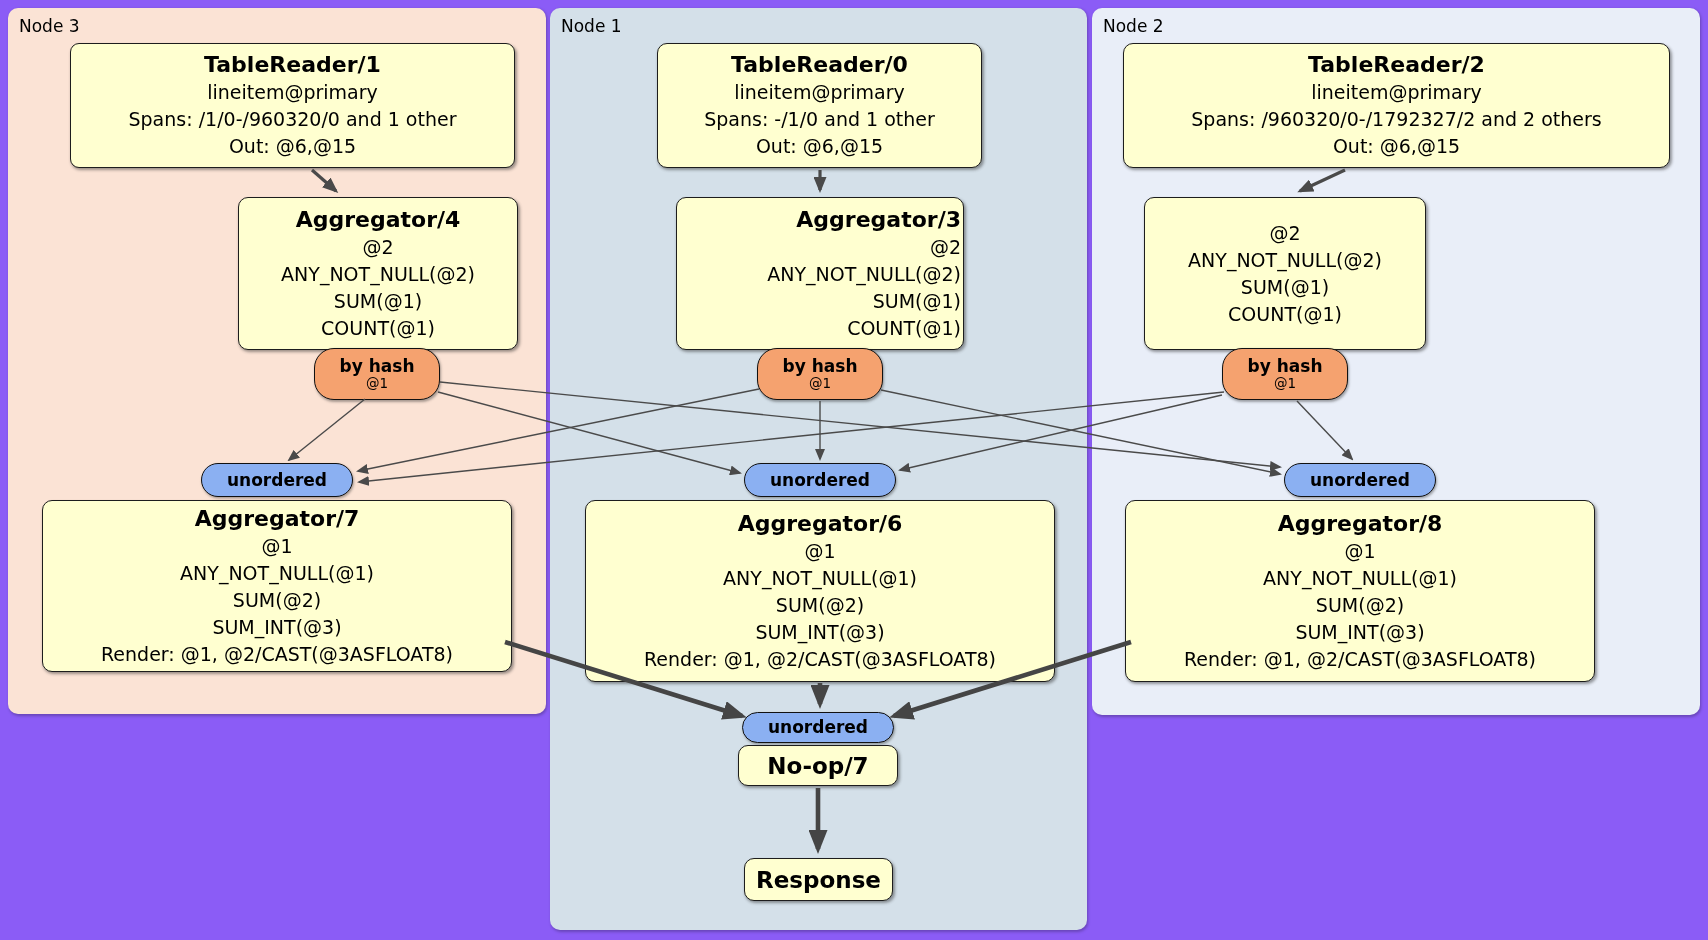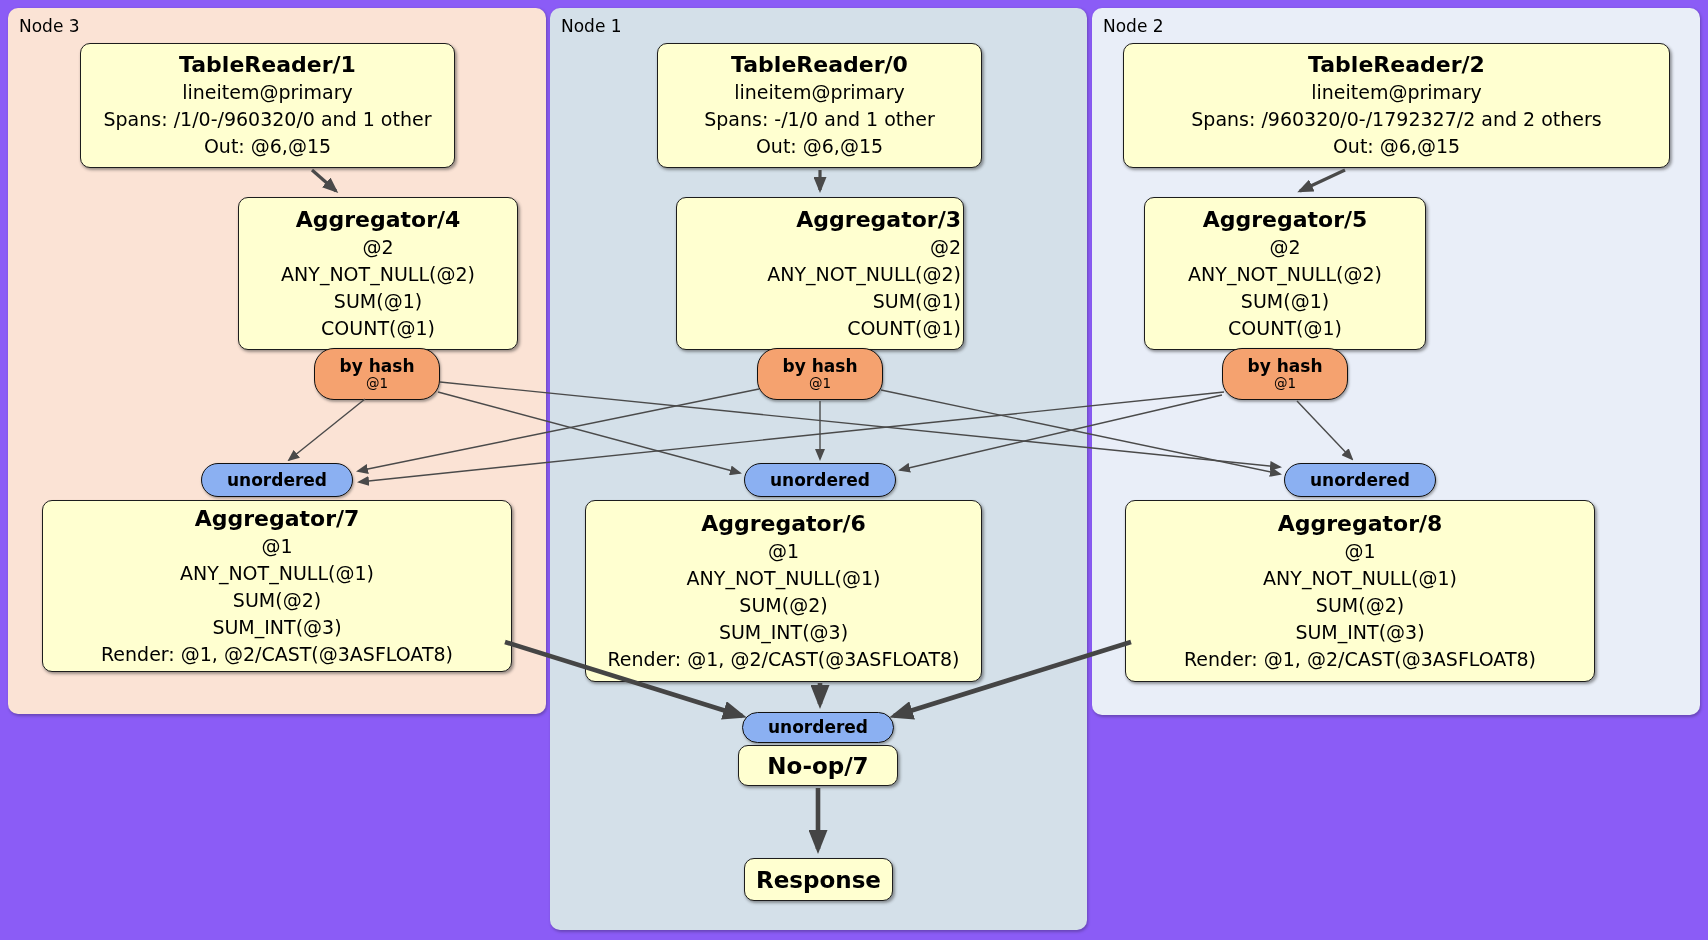--- a/index.html
+++ b/index.html
@@ -30,21 +30,21 @@
   <div class="region" style="left:8px;top:8px;width:538px;height:706px;background:#fbe3d5;">
     <div class="region-label">Node 3</div>
   </div>
   <div class="region" style="left:550px;top:8px;width:537px;height:922px;background:#d4e0e9;">
     <div class="region-label">Node 1</div>
   </div>
   <div class="region" style="left:1092px;top:8px;width:608px;height:707px;background:#e9eef8;">
     <div class="region-label">Node 2</div>
   </div>
 
-  <div class="box" style="left:80px;top:43px;width:375px;height:125px;">
+  <div class="box" style="left:70px;top:43px;width:445px;height:125px;border-radius:9px;">
     <div class="box-title">TableReader/1</div>
     <div class="box-line">lineitem@primary</div>
     <div class="box-line">Spans: /1/0-/960320/0 and 1 other</div>
     <div class="box-line">Out: @6,@15</div>
   </div>
   <div class="box" style="left:238px;top:197px;width:280px;height:153px;">
     <div class="box-title">Aggregator/4</div>
     <div class="box-line">@2</div>
     <div class="box-line">ANY_NOT_NULL(@2)</div>
     <div class="box-line">SUM(@1)</div>
@@ -65,37 +65,36 @@
     <div class="box-line">Spans: -/1/0 and 1 other</div>
     <div class="box-line">Out: @6,@15</div>
   </div>
   <div class="box" style="left:676px;top:197px;width:288px;height:153px;text-align:right;">
     <div class="box-title">Aggregator/3</div>
     <div class="box-line">@2</div>
     <div class="box-line">ANY_NOT_NULL(@2)</div>
     <div class="box-line">SUM(@1)</div>
     <div class="box-line">COUNT(@1)</div>
   </div>
-  <div class="box" style="left:585px;top:500px;width:397px;height:182px;">
+  <div class="box" style="left:585px;top:500px;width:470px;height:182px;">
     <div class="box-title">Aggregator/6</div>
     <div class="box-line">@1</div>
     <div class="box-line">ANY_NOT_NULL(@1)</div>
     <div class="box-line">SUM(@2)</div>
     <div class="box-line">SUM_INT(@3)</div>
     <div class="box-line">Render: @1, @2/CAST(@3ASFLOAT8)</div>
   </div>
 
   <div class="box" style="left:1123px;top:43px;width:547px;height:125px;">
     <div class="box-title">TableReader/2</div>
     <div class="box-line">lineitem@primary</div>
     <div class="box-line">Spans: /960320/0-/1792327/2 and 2 others</div>
     <div class="box-line">Out: @6,@15</div>
   </div>
   <div class="box" style="left:1144px;top:197px;width:282px;height:153px;">
-    <div class="box-title">Aggregator/5</div>
     <div class="box-line">@2</div>
     <div class="box-line">ANY_NOT_NULL(@2)</div>
     <div class="box-line">SUM(@1)</div>
     <div class="box-line">COUNT(@1)</div>
   </div>
   <div class="box" style="left:1125px;top:500px;width:470px;height:182px;">
     <div class="box-title">Aggregator/8</div>
     <div class="box-line">@1</div>
     <div class="box-line">ANY_NOT_NULL(@1)</div>
     <div class="box-line">SUM(@2)</div>

